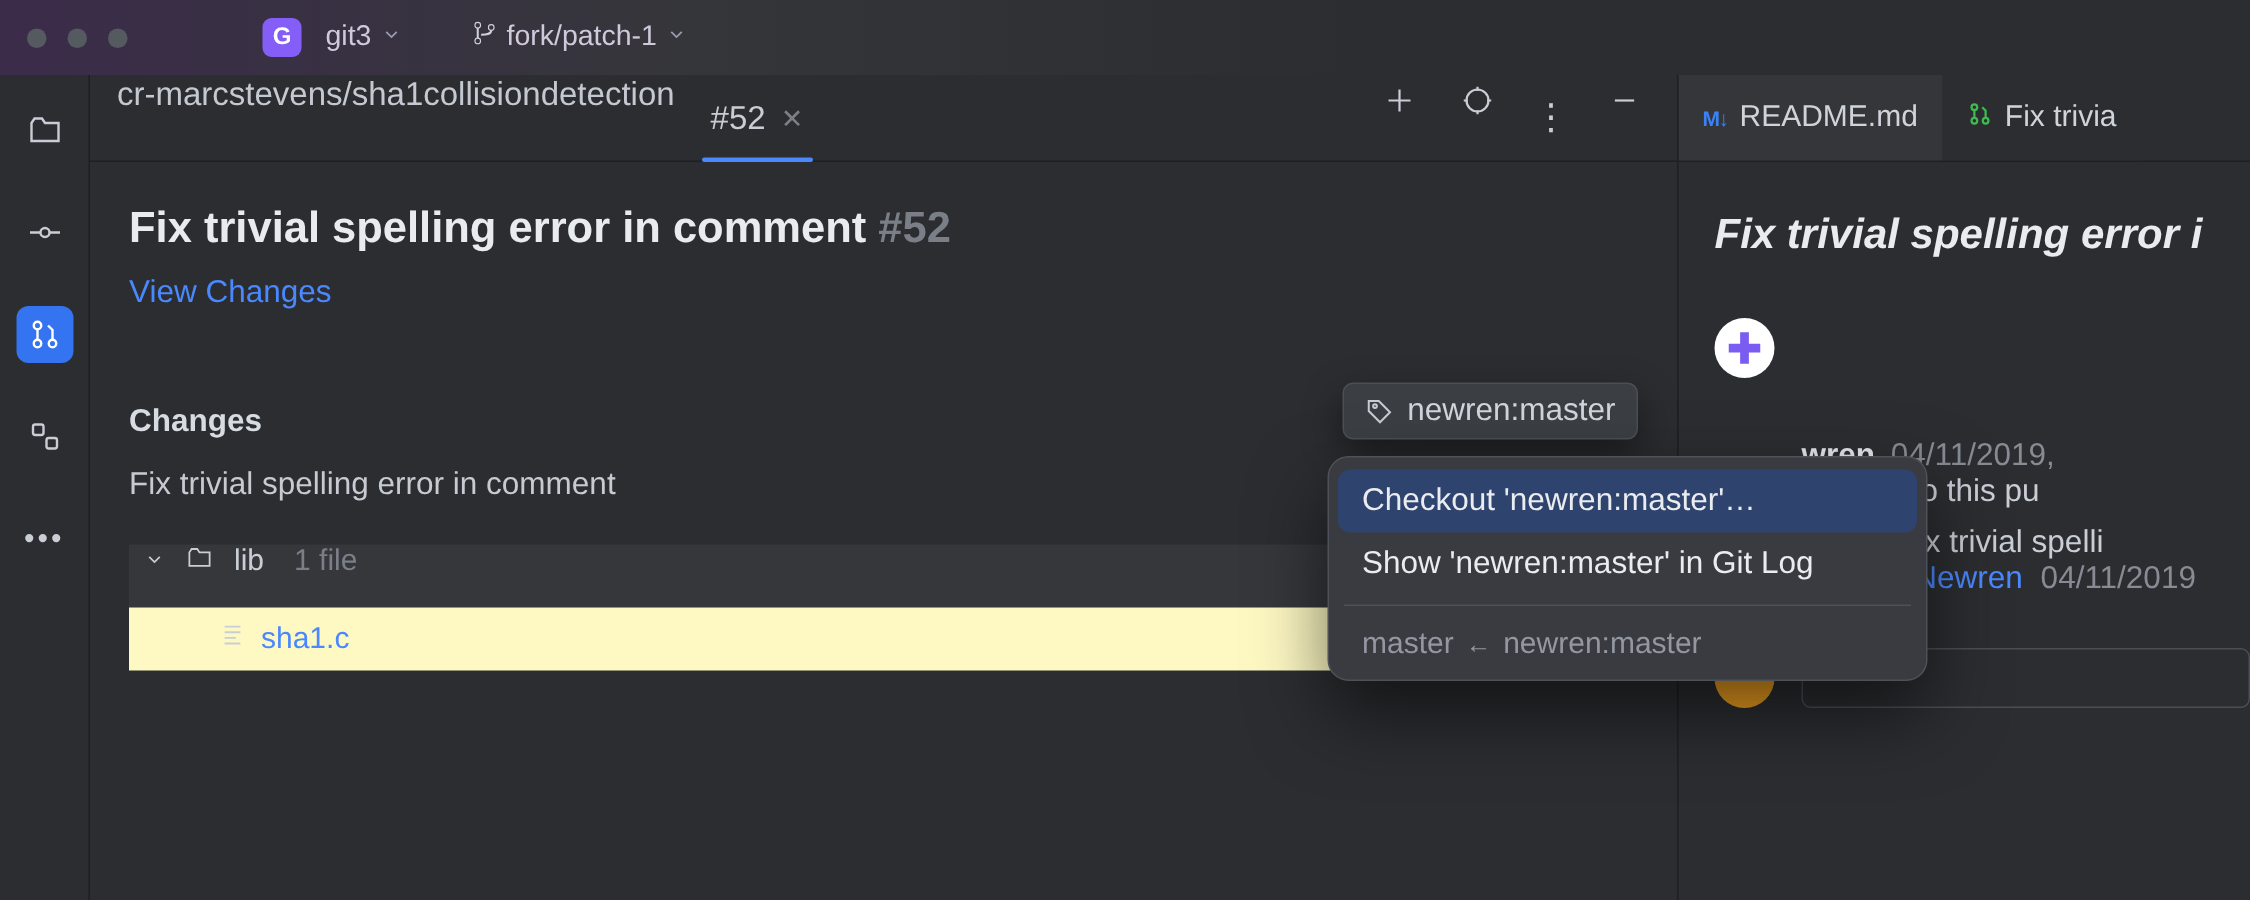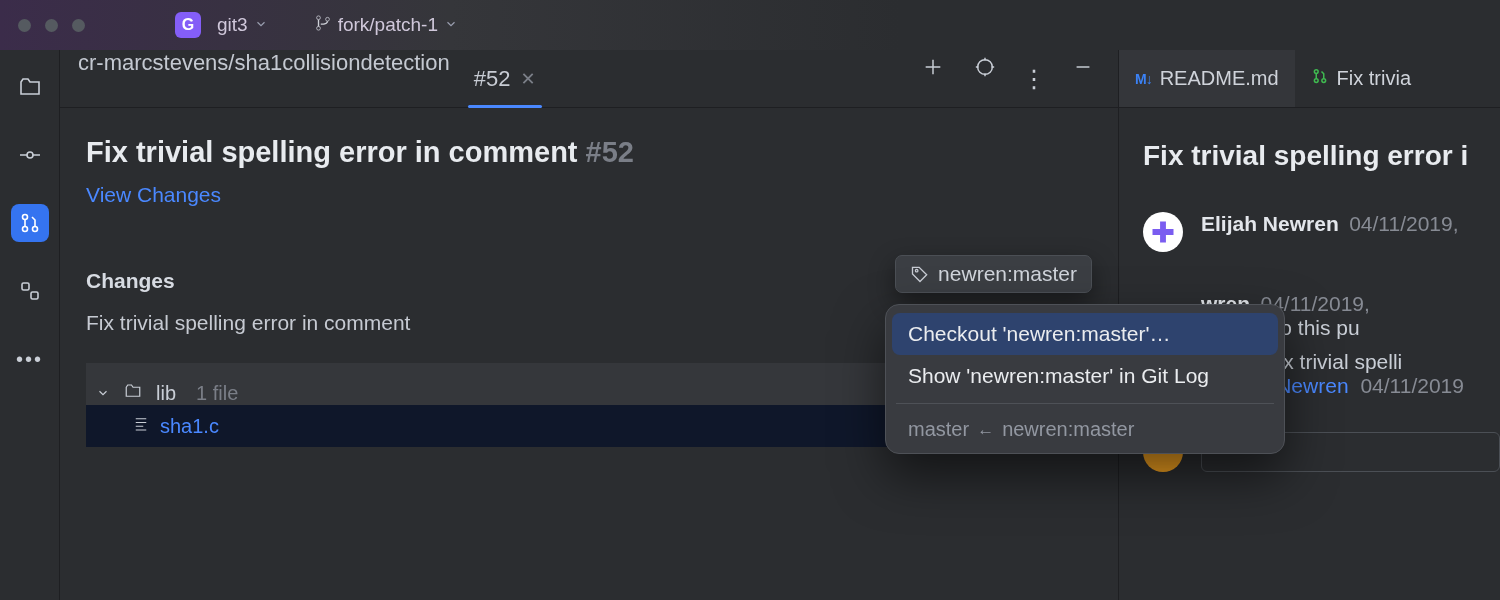--- a/index.html
+++ b/index.html
@@ -44,43 +44,43 @@
   .title .num { color:#7a7e87; font-weight:700; }
   .link { color:#4a88ff; font-size:21px; margin-top:14px; display:inline-block;}
   .changesrow { display:flex; align-items:flex-end; margin-top:48px; }
   .changeslbl { font-size:21px; font-weight:700; color:#d7dbe2;}
   .changespacer { flex:1;}
   .branchchip { display:flex; align-items:center; gap:8px; background:#3b3e43; border:1px solid #4b4f55; border-radius:7px; padding:6px 14px; color:#d0d4db; font-size:21px; box-shadow:0 10px 26px rgba(0,0,0,.45); }
   .branchchip svg{ width:20px; height:20px; stroke:#c8ccd4; fill:none; stroke-width:1.6;}
   .desc { margin-top:18px; font-size:21px; color:#c6cad2;}
 
   .filegroup { margin-top:28px; }
-  .folderrow { height:42px; display:flex; align-items:flex-end; padding-left:10px; gap:14px; background:#35373b; font-size:20px; color:#c9ced6;}
+  .folderrow { height:42px; display:flex; align-items:flex-start; padding-left:10px; gap:14px; background:#35373b; font-size:20px; color:#c9ced6;}
   .folderrow .count { color:#7a7e87; margin-left:6px; }
-  .filerow { height:42px; display:flex; align-items:center; padding-left:46px; gap:10px; font-size:20px; color:#4a88ff; background:#0f172a;}
+  .filerow { height:42px; display:flex; align-items:center; padding-left:60px; gap:10px; font-size:20px; color:#4a88ff; background:#fef9c3;}
   .fileicon svg{width:18px;height:18px;stroke:#c9ced6;fill:none;stroke-width:1.6;}
   .chevd svg{width:14px;height:14px;stroke:#c9ced6;fill:none;stroke-width:2;}
 
   
   .ctxmenu { position:absolute; left:825px; top:254px; width:400px; background:#393b40; border:1px solid #4e5157; border-radius:14px; box-shadow:0 22px 50px rgba(0,0,0,.55); padding:8px 6px 10px; z-index:50;}
   .ctxitem { padding:9px 16px; font-size:21px; color:#eaecef; border-radius:8px;}
   .ctxitem.hi { background:#2e436e; }
   .ctxsep { height:1px; background:#4e5157; margin:6px 4px; }
   .ctxfoot { padding:8px 16px 2px; color:#9297a1; font-size:20px; display:flex; align-items:center; gap:8px;}
   .ctxfoot .arrow{ font-size:17px; }
 
   
   .rtabs { height:58px; border-bottom:1px solid #1e1f22; display:flex; align-items:stretch;}
   .rtab { display:flex; align-items:center; gap:8px; padding:0 16px; font-size:20px; color:#cfd3da;}
   .rtab.inactive { background:#34363a; }
   .rtab.active { background:#2b2d30; }
   .mdicon{ color:#3b82f6; font-weight:700; font-size:14px; letter-spacing:-1px;}
   .pricon svg{width:18px;height:18px;stroke:#3fb950;fill:none;stroke-width:2;}
   .rbody { padding: 32px 0 0 24px; }
-  .rtitle { font-size:28px; font-weight:700; color:#e8ebef; white-space:nowrap;}
+  .rtitle { font-size:28px; font-weight:700; color:#e8ebef; white-space:nowrap;font-style:italic;}
   .revent { display:flex; gap:18px; margin-top:40px; align-items:flex-start;}
   .avatar { width:40px; height:40px; border-radius:50%; background:#fff; display:flex; align-items:center; justify-content:center; flex-shrink:0;}
   .avatar.plus svg{width:28px;height:28px;stroke:#7a5cf0;fill:#7a5cf0;}
   .avatar.orange{ background:#f0a020; }
   .rname { font-weight:700; font-size:21px; color:#e3e6eb;}
   .rdate { color:#878b94; font-size:21px; margin-left:6px;}
   .commitlink { color:#4a88ff; }
   .pushline { margin-left:58px; margin-top:40px; white-space:nowrap; }
   .pushline .lbl { color:#c9ced6; font-size:21px;}
   .commitrow { margin-left:58px; margin-top:10px; white-space:nowrap; font-size:21px;}
@@ -252,24 +252,20 @@
     </div>
     <div class="rbody">
       <div class="rtitle">Fix trivial spelling error i</div>
 
       <div class="revent">
         <div class="avatar plus">
           <svg viewBox="0 0 24 24">
               <path d="M12 3v18M3 12h18" stroke-width="5"></path>
             </svg>
         </div>
-        <div>
-          <span class="rname">Elijah Newren</span>
-          <span class="rdate">04/11/2019,</span>
-        </div>
       </div>
 
       <div class="pushline">
         <span class="rname">wren</span>
         <span class="rdate">04/11/2019,</span><br>
         <span class="lbl">commit to this pu</span>
       </div>
 
       <div class="commitrow">
         <span class="timeline-dot"></span>

